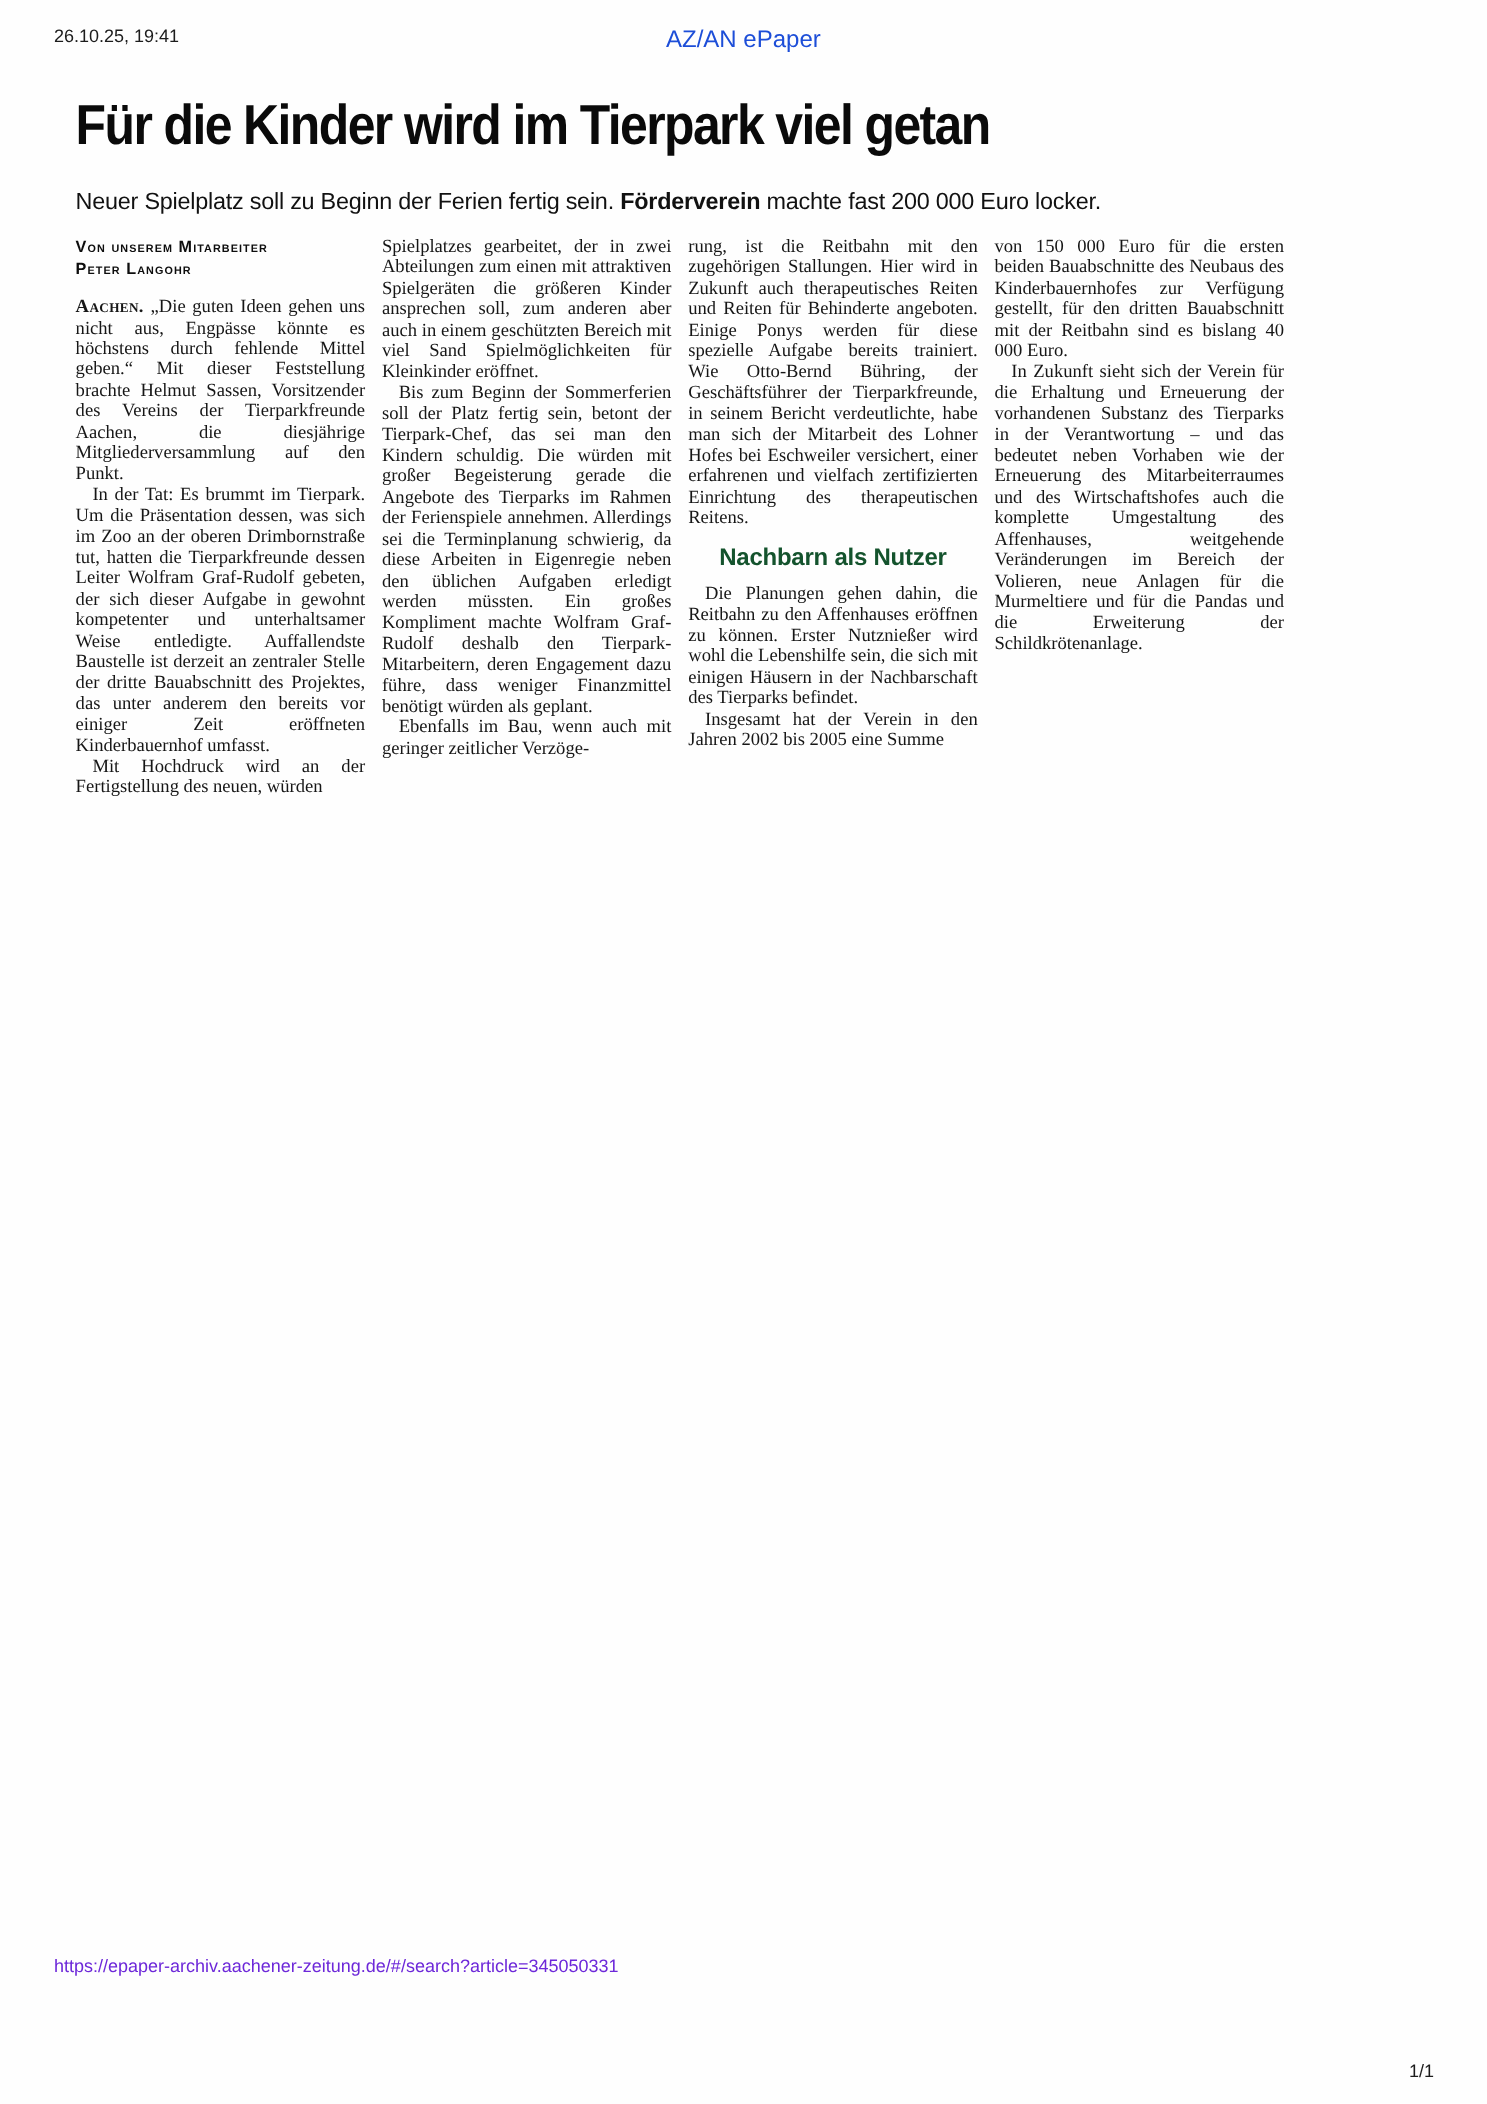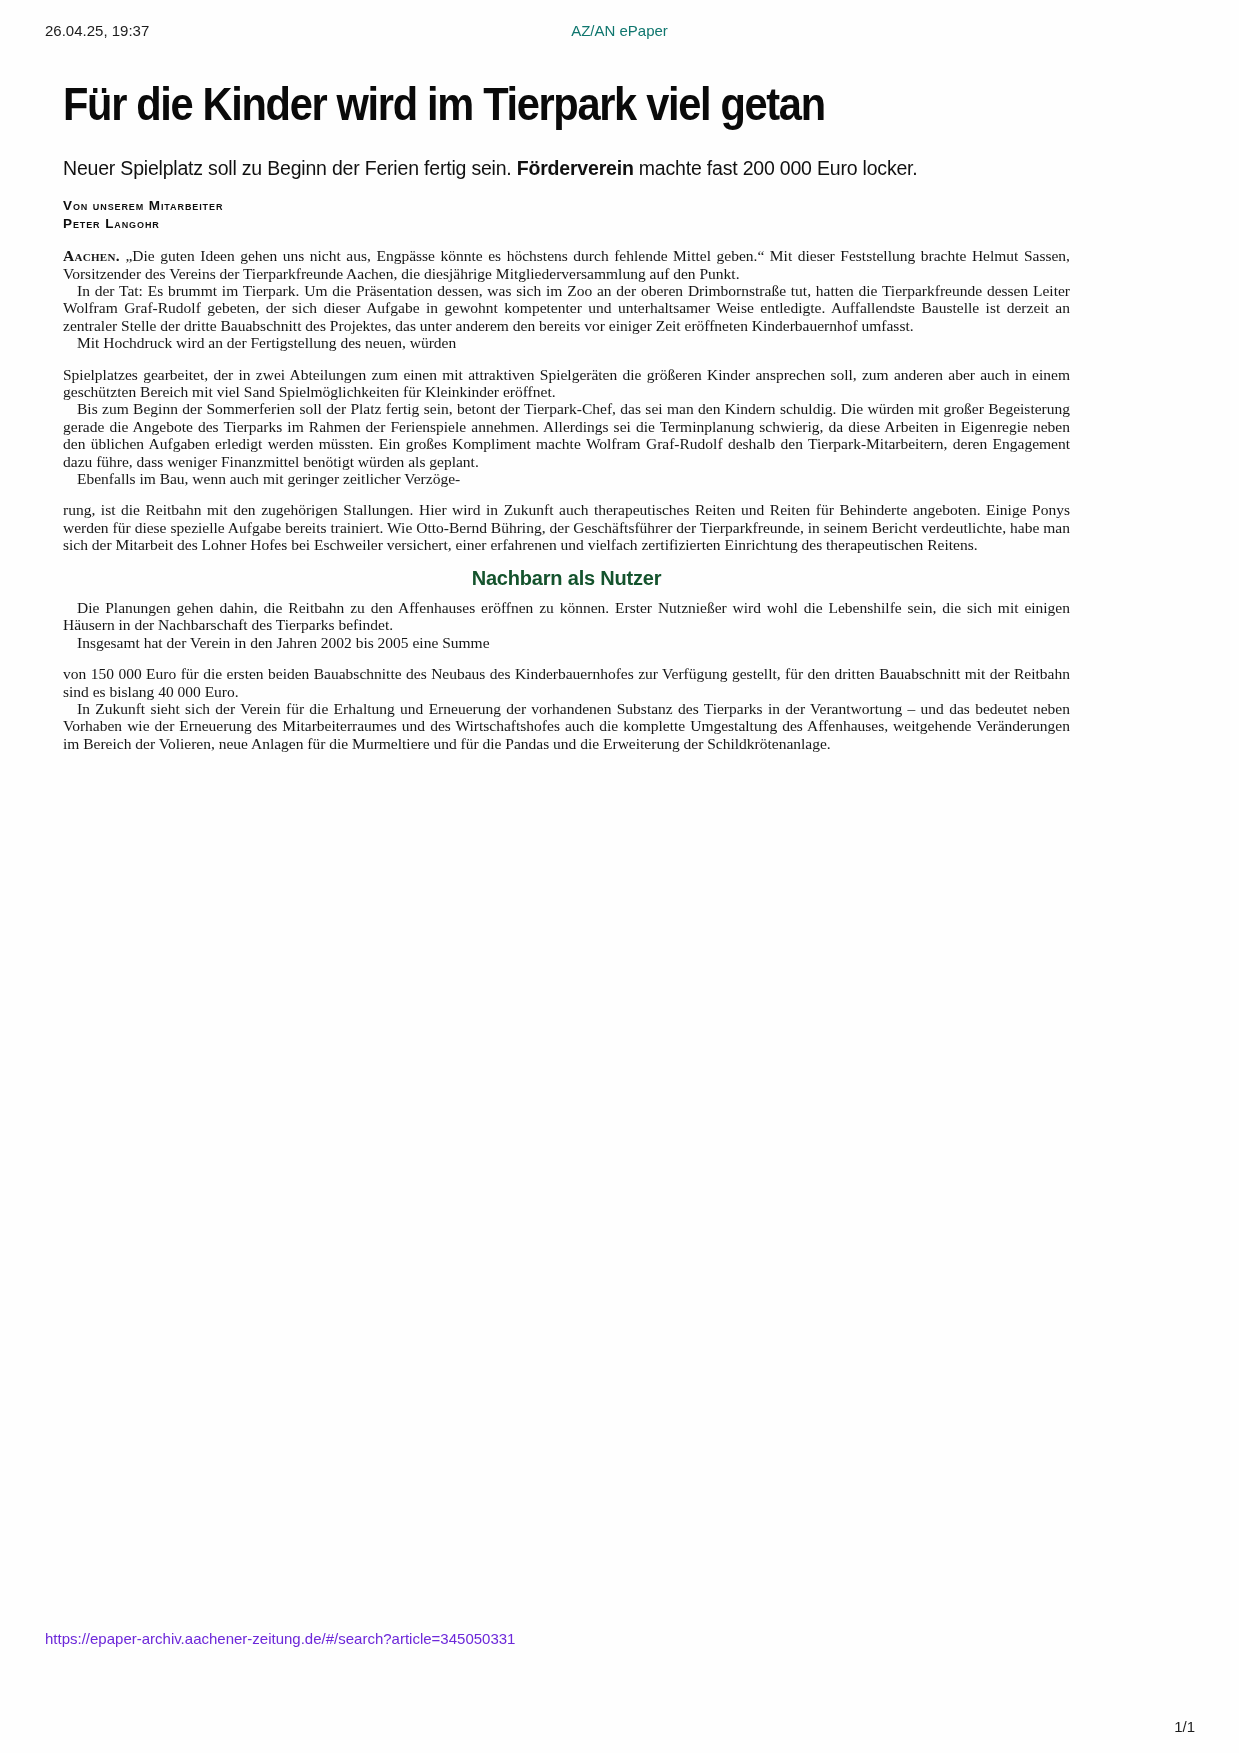--- a/index.html
+++ b/index.html
@@ -13,21 +13,21 @@
     font-family: "Liberation Sans", sans-serif;
     overflow: hidden;
   }
   
   .meta-header-date {
     position: absolute; top: 22px; left: 45px;
     font-size: 15px; color: #1c1c1c;
   }
   .meta-header-title {
     position: absolute; top: 22px; left: 0; width: 100%;
-    text-align: center; font-size: 15px; color: #0f766e;
+    text-align: center; font-size: 20px; color: #1d4ed8;
   }
   .meta-footer-url {
     position: absolute; top: 1630px; left: 45px;
     font-size: 15px; color: #6d28d9;
   }
   .meta-footer-page {
     position: absolute; top: 1718px; right: 44px;
     font-size: 15px; color: #1c1c1c;
   }
   
@@ -48,21 +48,20 @@
     margin-top: 26px;
     font-size: 19.5px;
     letter-spacing: -0.2px;
     color: #111;
   }
   .subheadline .bold { font-weight: 700; }
   .columns {
     display: flex;
     gap: 14px;
     margin-top: 17px;
-    flex-direction: column;
   }
   .col { flex: 1 1 0; }
   .byline {
     font-size: 13.5px;
     font-weight: 700;
     font-variant: small-caps;
     letter-spacing: 0.9px;
     line-height: 1.3;
     color: #0d0d0d;
     margin-bottom: 15px;
@@ -91,21 +90,21 @@
     text-align: center;
     color: #14532d;
     margin: 16px 0 12px 0;
   }
 </style>
 </head>
 <body>
 
 <div class="page">
 
-  <div class="meta-header-date">26.04.25, 19:37</div>
+  <div class="meta-header-date">26.10.25, 19:41</div>
   <div class="meta-header-title">AZ/AN ePaper</div>
 
   <div class="article">
 
     <h1 class="headline">Für die Kinder wird im Tierpark viel getan</h1>
 
     <div class="subheadline"><span>Neuer Spielplatz soll zu Beginn der Ferien fertig sein. </span><span class="bold">Förderverein</span><span> machte fast 200 000 Euro locker.</span></div>
 
     <div class="columns">
 

